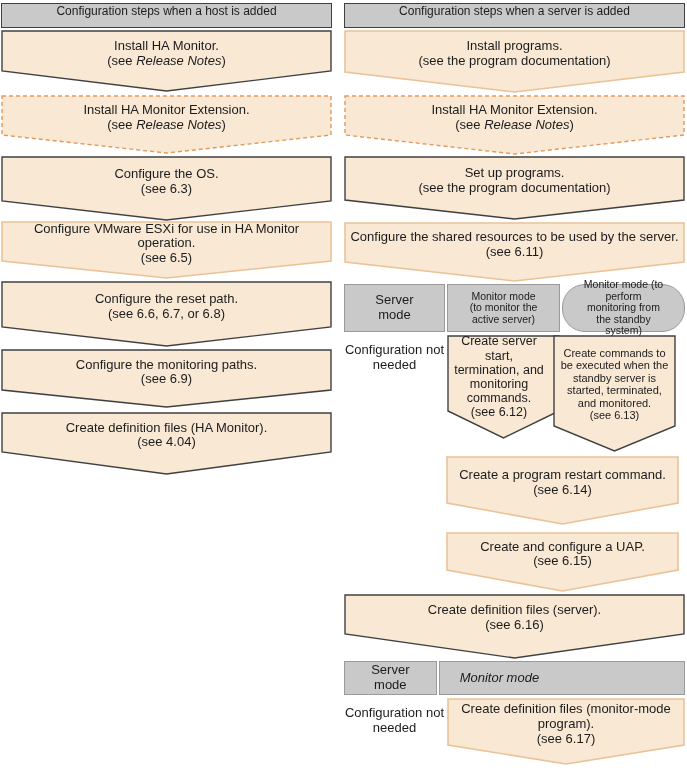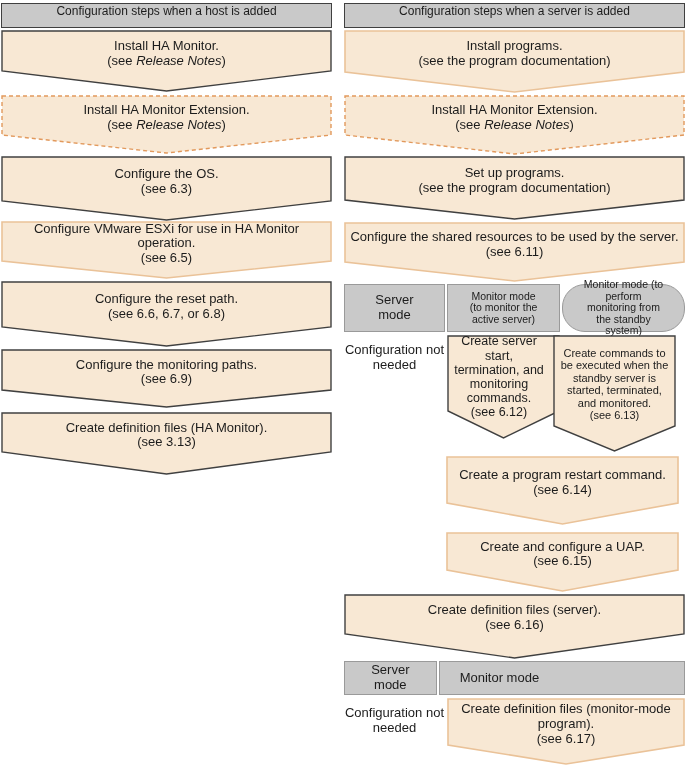--- a/index.html
+++ b/index.html
@@ -123,21 +123,21 @@
         <div>(see 6.9)</div>
       </div>
     </div>
 
     <div class="chev b-dark" style="height: 63px; margin-top: 4px; --tail: 23px;">
         <svg class="chev-svg" width="331" height="63">
           <polygon points="1,1 330,1 330,40 165.5,62 1,40"></polygon>
         </svg>
       <div class="chev-text">
         <div>Create definition files (HA Monitor).</div>
-        <div>(see 3.13)</div>
+        <div>(see 4.04)</div>
       </div>
     </div>
   </div>
 
   <div class="col" style="left:344px; width:341px;">
     <div class="hdr">
       <span>Configuration steps when a server is added</span>
     </div>
 
     <div class="chev b-light" style="height: 63px; margin-top: 2px; --tail: 21px;">
@@ -241,21 +241,21 @@
       <div class="chev-text">
         <div>Create definition files (server).</div>
         <div>(see 6.16)</div>
       </div>
     </div>
 
     <div class="trow" style="margin-top:2px;">
       <div class="tcell" style="width:101px; height:34px;">
         <span>Server mode</span>
       </div>
-      <div class="tcell" style="width:280px; height:34px;">
+      <div class="tcell" style="width:280px; height:34px;font-style:italic;">
         <span>Monitor mode</span>
       </div>
     </div>
 
     <div class="trow" style="margin-top:3px;">
       <div class="rowlabel" style="width:101px;">Configuration not needed</div>
       <div class="chev b-light" style="width: 238px; height: 67px; --tail: 20px;">
           <svg class="chev-svg" width="238" height="67">
             <polygon points="1,1 237,1 237,47 119,66 1,47"></polygon>
           </svg>

